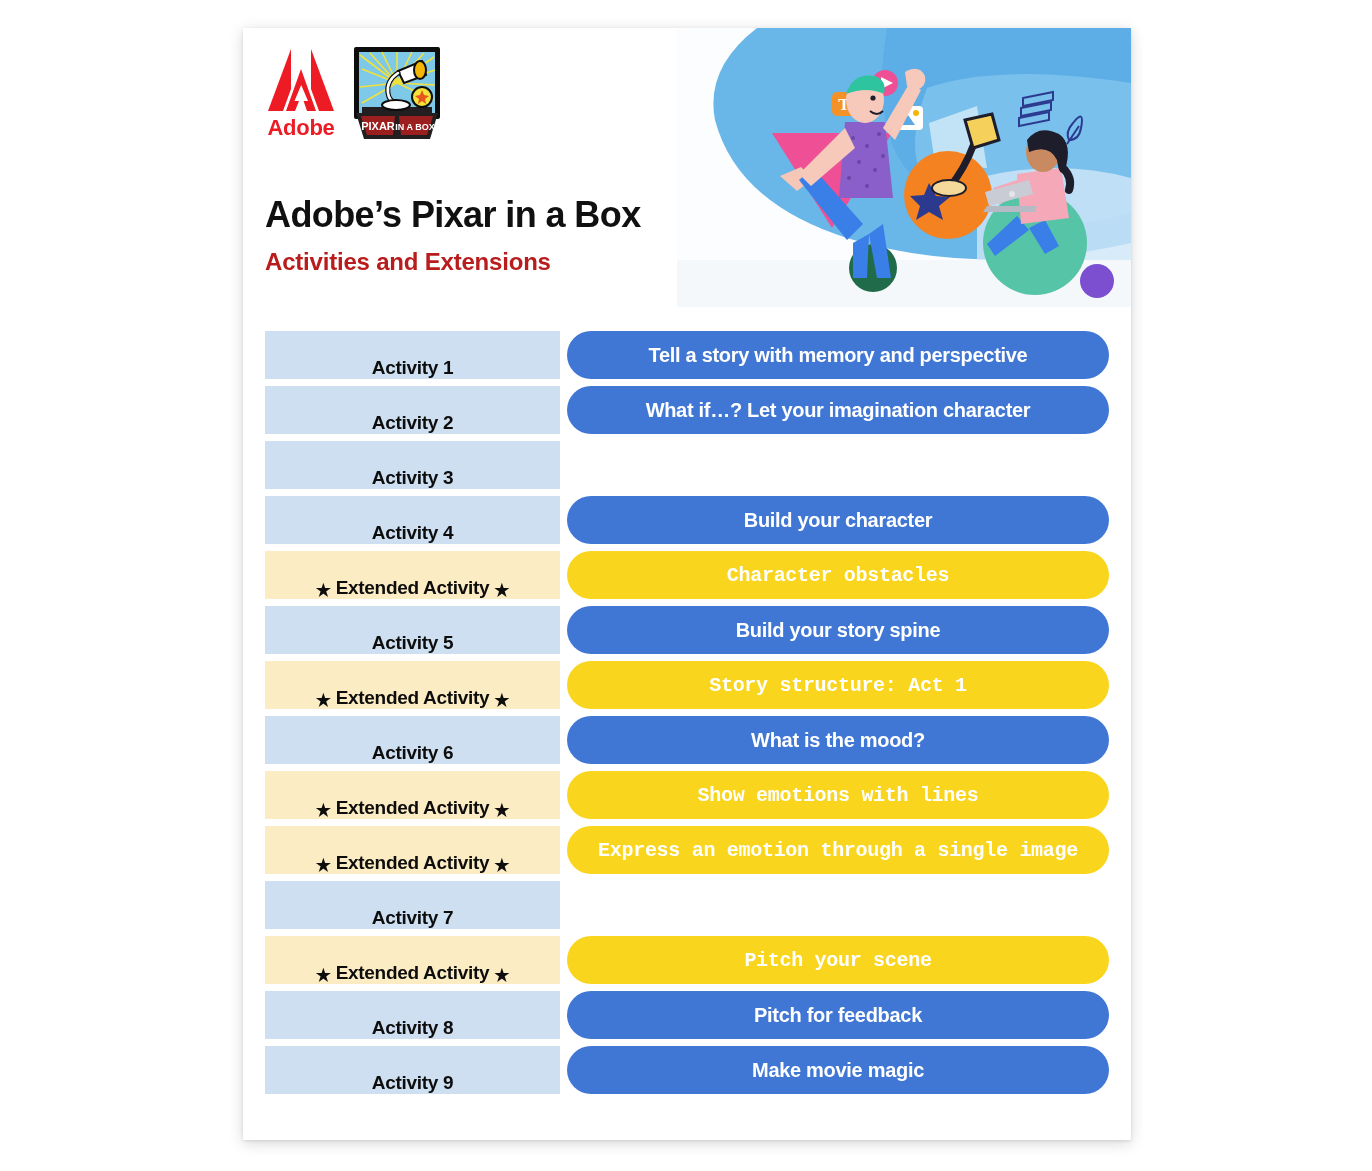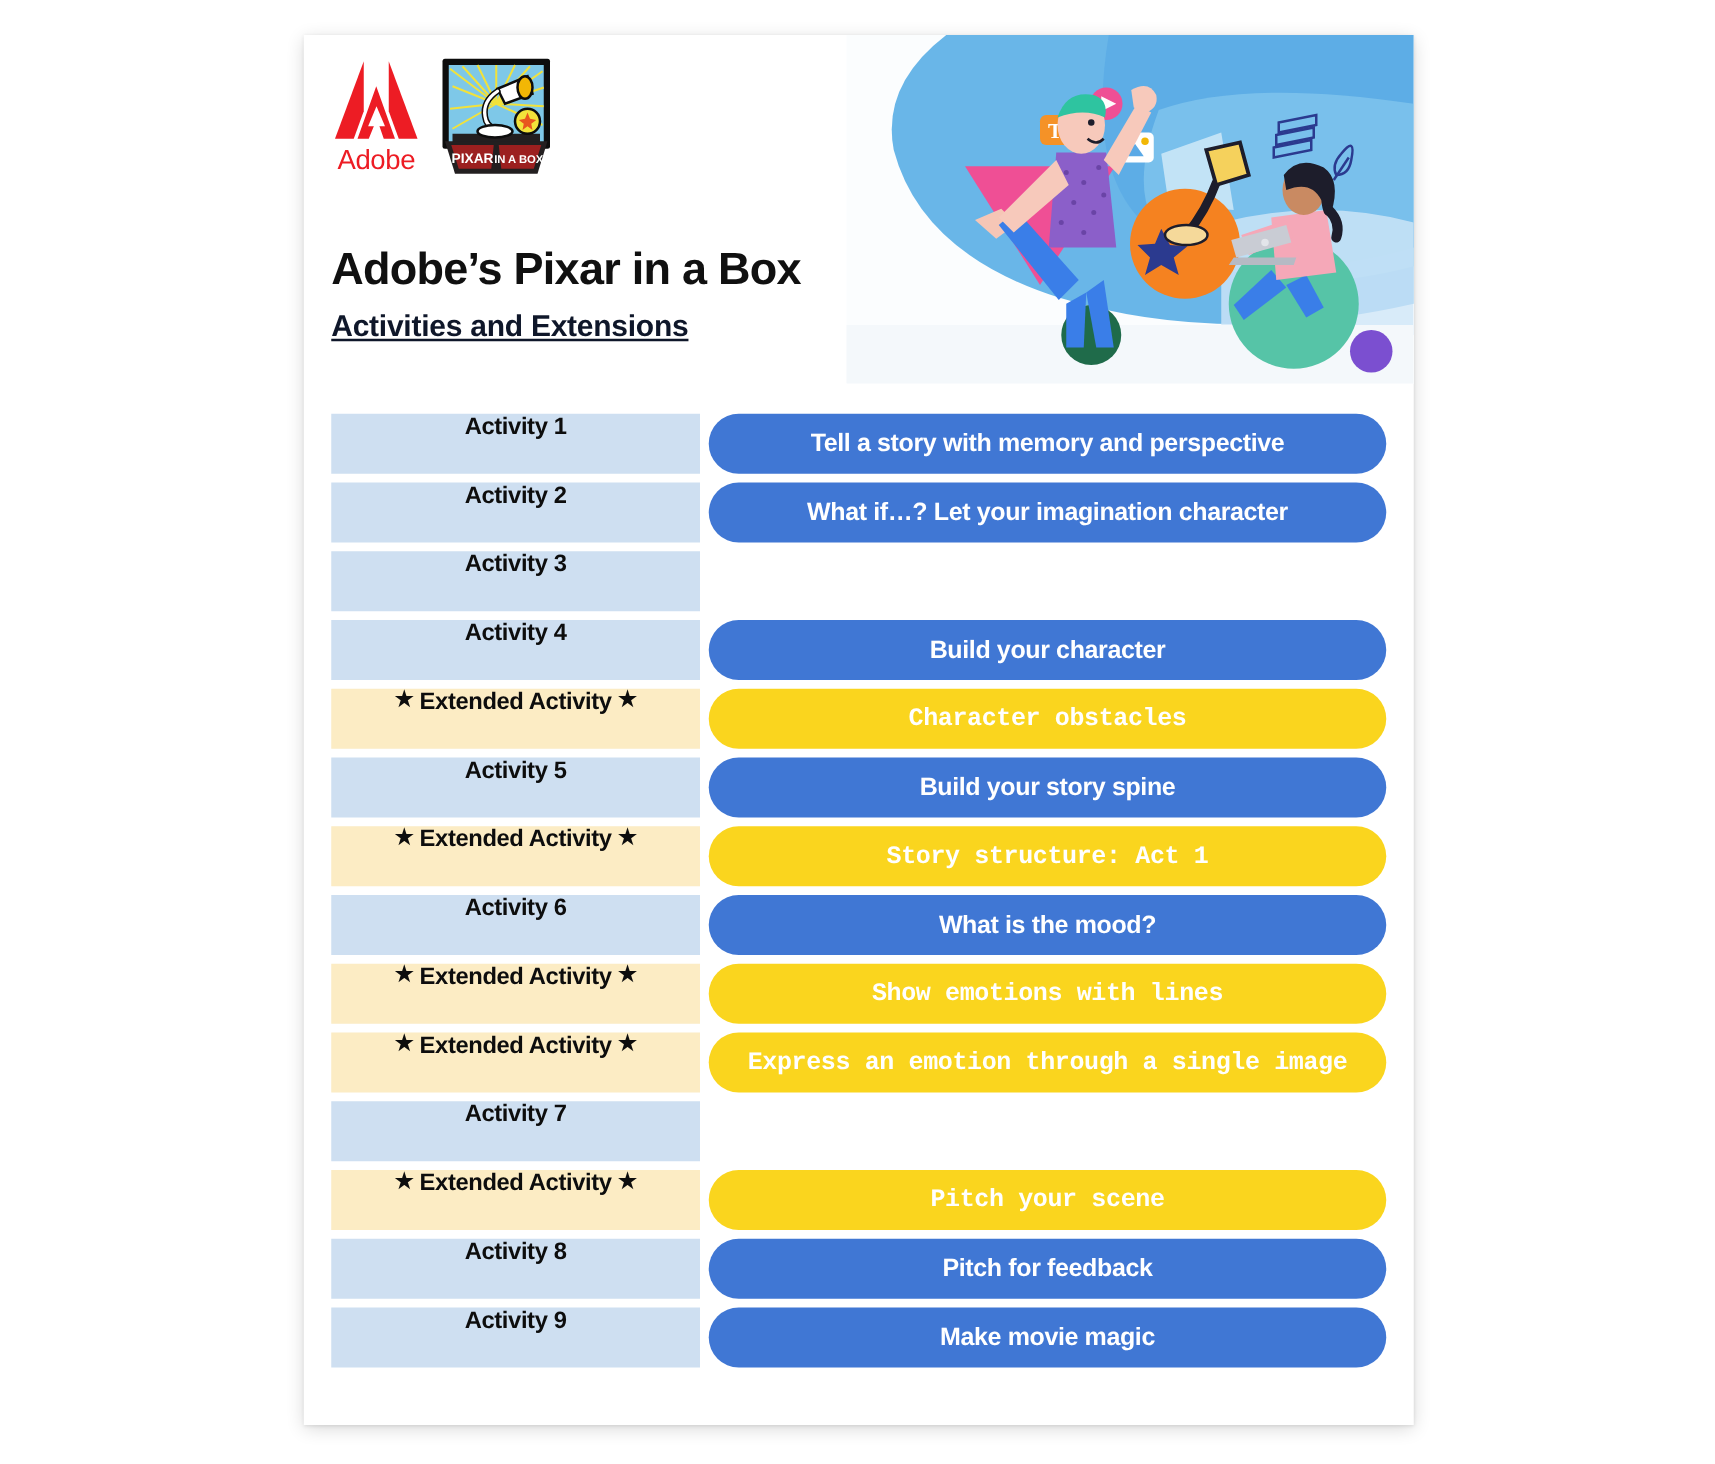--- a/index.html
+++ b/index.html
@@ -56,21 +56,21 @@
     position: relative;
   }
   .adobe-mark { display:block; }
   .adobe-word {
     position: absolute;
     left: 0;
     bottom: 0;
     width: 74px;
     text-align: center;
     font-family: "Liberation Sans", sans-serif;
-    font-weight: 400;
+    font-weight: 700;
     font-size: 22px;
     letter-spacing: -0.3px;
     color: #ed1c24;
   }
 
   .pixar-logo { width: 90px; height: 96px; display:block; }
 
   .title-block {
     position: absolute;
     left: 22px;
@@ -86,22 +86,21 @@
     letter-spacing: -0.6px;
     color: #101010;
     white-space: nowrap;
   }
   .doc-subtitle {
     margin: 14px 0 0 0;
     font-family: "Liberation Sans", sans-serif;
     font-weight: 700;
     font-size: 24px;
     letter-spacing: -0.2px;
-    color: #0f172a;
-    text-decoration: underline;
+    color: #b91c1c;
   }
 
   
   .hero {
     position: absolute;
     left: 434px;
     top: 0px;
     width: 454px;
     height: 279px;
     overflow: hidden;
@@ -122,21 +121,21 @@
     align-items: stretch;
     height: 48px;
     margin-bottom: 7px;
   }
   .row:last-child { margin-bottom: 0; }
 
   .cell-label {
     width: 295px;
     flex: 0 0 295px;
     display: flex;
-    align-items: flex-start;
+    align-items: flex-end;
     justify-content: center;
     font-family: "Liberation Sans", sans-serif;
     font-weight: 700;
     font-size: 19px;
     letter-spacing: -0.3px;
     color: #0d0d0d;
   }
   .cell-desc {
     flex: 1 1 auto;
     margin-left: 7px;

